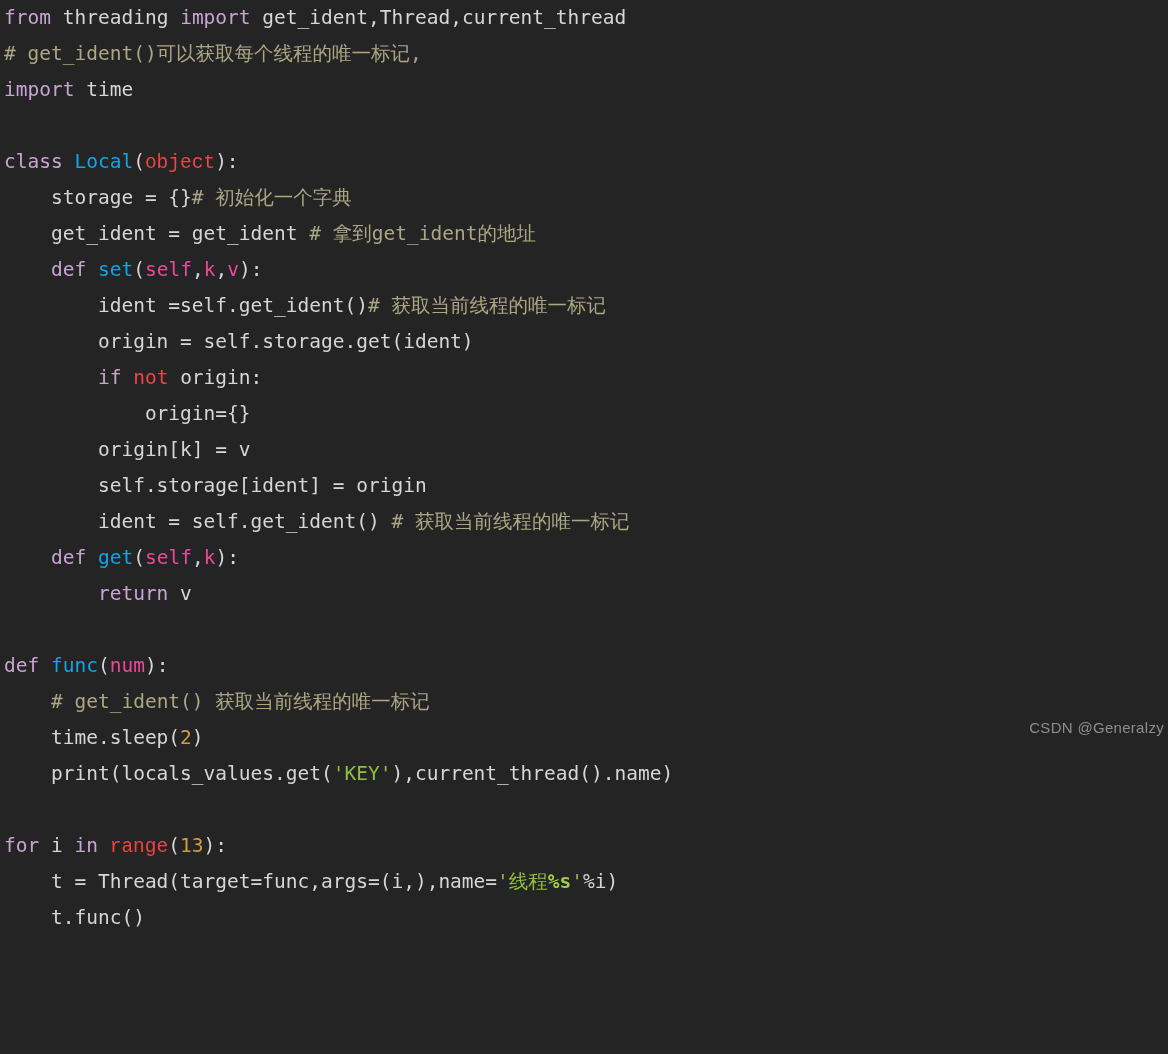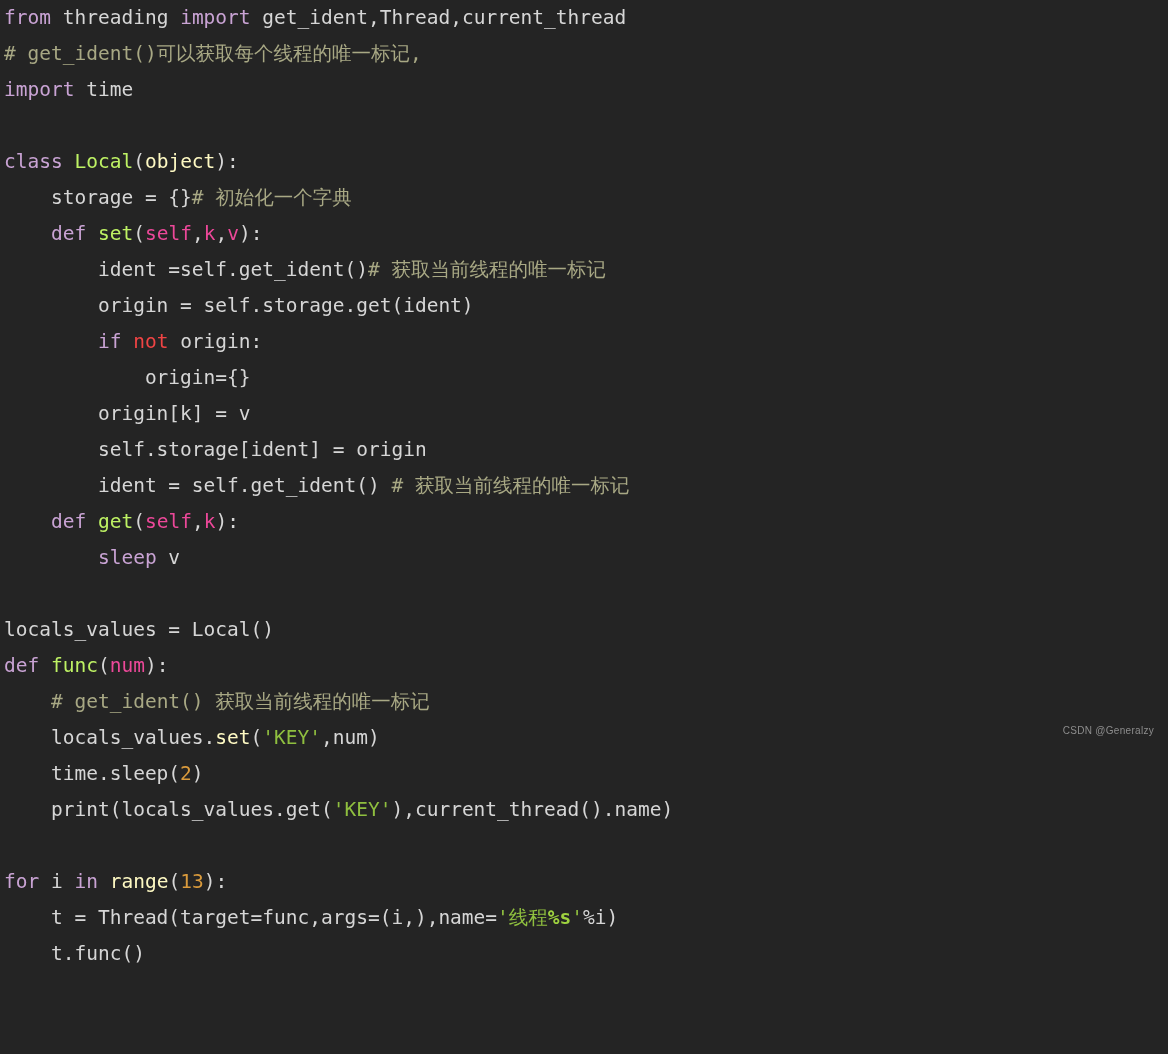--- a/index.html
+++ b/index.html
@@ -29,67 +29,66 @@
     letter-spacing: 0px;
     padding-left: 4px;
     color: #d6d6d6;
   }
   .code-line:first-child { }
   .tok { white-space: pre; }
   
   .t-plain   { color: #d6d6d6; }
   .t-kw      { color: #c9a3d4; }
   .t-op-kw   { color: #ef4444; }
-  .t-fn      { color: #bef264; }
+  .t-fn      { color: #0ea5e9; }
   .t-param   { color: #ec4899; }
   .t-num     { color: #d99a3c; }
-  .t-builtin { color: #fef9c3; }
+  .t-builtin { color: #ef4444; font-family: Liberation Mono, monospace; }
   .t-comment { color: #a8a884; font-family: "DejaVu Sans Mono", "Liberation Mono", monospace; }
   .t-string  { color: #8fbf3f; }
   .t-fmt     { color: #9ed13f; font-weight: bold; }
   .t-blank   { color: transparent; }
 
   #watermark {
     position: absolute;
-    right: 14px;
+    right: 4px;
     bottom: 8px;
     font-family: "Liberation Sans", sans-serif;
-    font-size: 10px;
+    font-size: 15px;
     color: #8d8d8d;
     letter-spacing: 0.3px;
     user-select: none;
     margin-top: 36px;
   }
 </style>
 </head>
 <body>
 
 <div id="code-surface">
   <div id="code-block">
       <div class="code-line"><span class="tok t-kw">from</span><span class="tok t-plain"> </span><span class="tok t-plain">threading</span><span class="tok t-plain"> </span><span class="tok t-kw">import</span><span class="tok t-plain"> get_ident,Thread,current_thread</span></div>
       <div class="code-line"><span class="tok t-comment"># get_ident()可以获取每个线程的唯一标记,</span></div>
       <div class="code-line"><span class="tok t-kw">import</span><span class="tok t-plain"> time</span></div>
       <div class="code-line"><span class="tok t-blank"> </span></div>
       <div class="code-line"><span class="tok t-kw">class</span><span class="tok t-plain"> </span><span class="tok t-fn">Local</span><span class="tok t-plain">(</span><span class="tok t-builtin">object</span><span class="tok t-plain">):</span></div>
       <div class="code-line"><span class="tok t-plain">    storage = {}</span><span class="tok t-comment"># 初始化一个字典</span></div>
+      <div class="code-line"><span class="tok t-plain">    get_ident = get_ident </span><span class="tok t-comment"># 拿到get_ident的地址</span></div>
       <div class="code-line"><span class="tok t-plain">    </span><span class="tok t-kw">def</span><span class="tok t-plain"> </span><span class="tok t-fn">set</span><span class="tok t-plain">(</span><span class="tok t-param">self</span><span class="tok t-plain">,</span><span class="tok t-param">k</span><span class="tok t-plain">,</span><span class="tok t-param">v</span><span class="tok t-plain">):</span></div>
       <div class="code-line"><span class="tok t-plain">        ident =self.get_ident()</span><span class="tok t-comment"># 获取当前线程的唯一标记</span></div>
       <div class="code-line"><span class="tok t-plain">        origin = self.storage.get(ident)</span></div>
       <div class="code-line"><span class="tok t-plain">        </span><span class="tok t-kw">if</span><span class="tok t-plain"> </span><span class="tok t-op-kw">not</span><span class="tok t-plain"> origin:</span></div>
       <div class="code-line"><span class="tok t-plain">            origin={}</span></div>
       <div class="code-line"><span class="tok t-plain">        origin[k] = v</span></div>
       <div class="code-line"><span class="tok t-plain">        self.storage[ident] = origin</span></div>
       <div class="code-line"><span class="tok t-plain">        ident = self.get_ident() </span><span class="tok t-comment"># 获取当前线程的唯一标记</span></div>
       <div class="code-line"><span class="tok t-plain">    </span><span class="tok t-kw">def</span><span class="tok t-plain"> </span><span class="tok t-fn">get</span><span class="tok t-plain">(</span><span class="tok t-param">self</span><span class="tok t-plain">,</span><span class="tok t-param">k</span><span class="tok t-plain">):</span></div>
-      <div class="code-line"><span class="tok t-plain">        </span><span class="tok t-kw">sleep</span><span class="tok t-plain"> v</span></div>
+      <div class="code-line"><span class="tok t-plain">        </span><span class="tok t-kw">return</span><span class="tok t-plain"> v</span></div>
       <div class="code-line"><span class="tok t-blank"> </span></div>
-      <div class="code-line"><span class="tok t-plain">locals_values = Local()</span></div>
       <div class="code-line"><span class="tok t-kw">def</span><span class="tok t-plain"> </span><span class="tok t-fn">func</span><span class="tok t-plain">(</span><span class="tok t-param">num</span><span class="tok t-plain">):</span></div>
       <div class="code-line"><span class="tok t-plain">    </span><span class="tok t-comment"># get_ident() 获取当前线程的唯一标记</span></div>
-      <div class="code-line"><span class="tok t-plain">    locals_values.</span><span class="tok t-builtin">set</span><span class="tok t-plain">(</span><span class="tok t-string">'KEY'</span><span class="tok t-plain">,num)</span></div>
       <div class="code-line"><span class="tok t-plain">    time.sleep(</span><span class="tok t-num">2</span><span class="tok t-plain">)</span></div>
       <div class="code-line"><span class="tok t-plain">    print(locals_values.get(</span><span class="tok t-string">'KEY'</span><span class="tok t-plain">),current_thread().name)</span></div>
       <div class="code-line"><span class="tok t-blank"> </span></div>
       <div class="code-line"><span class="tok t-kw">for</span><span class="tok t-plain"> i </span><span class="tok t-kw">in</span><span class="tok t-plain"> </span><span class="tok t-builtin">range</span><span class="tok t-plain">(</span><span class="tok t-num">13</span><span class="tok t-plain">):</span></div>
       <div class="code-line"><span class="tok t-plain">    t = Thread(target=func,args=(i,),name=</span><span class="tok t-string">'线程</span><span class="tok t-fmt">%s</span><span class="tok t-string">'</span><span class="tok t-plain">%i)</span></div>
       <div class="code-line"><span class="tok t-plain">    t.func()</span></div>
     </div>
   <div id="watermark">CSDN @Generalzy</div>
 </div>
 

